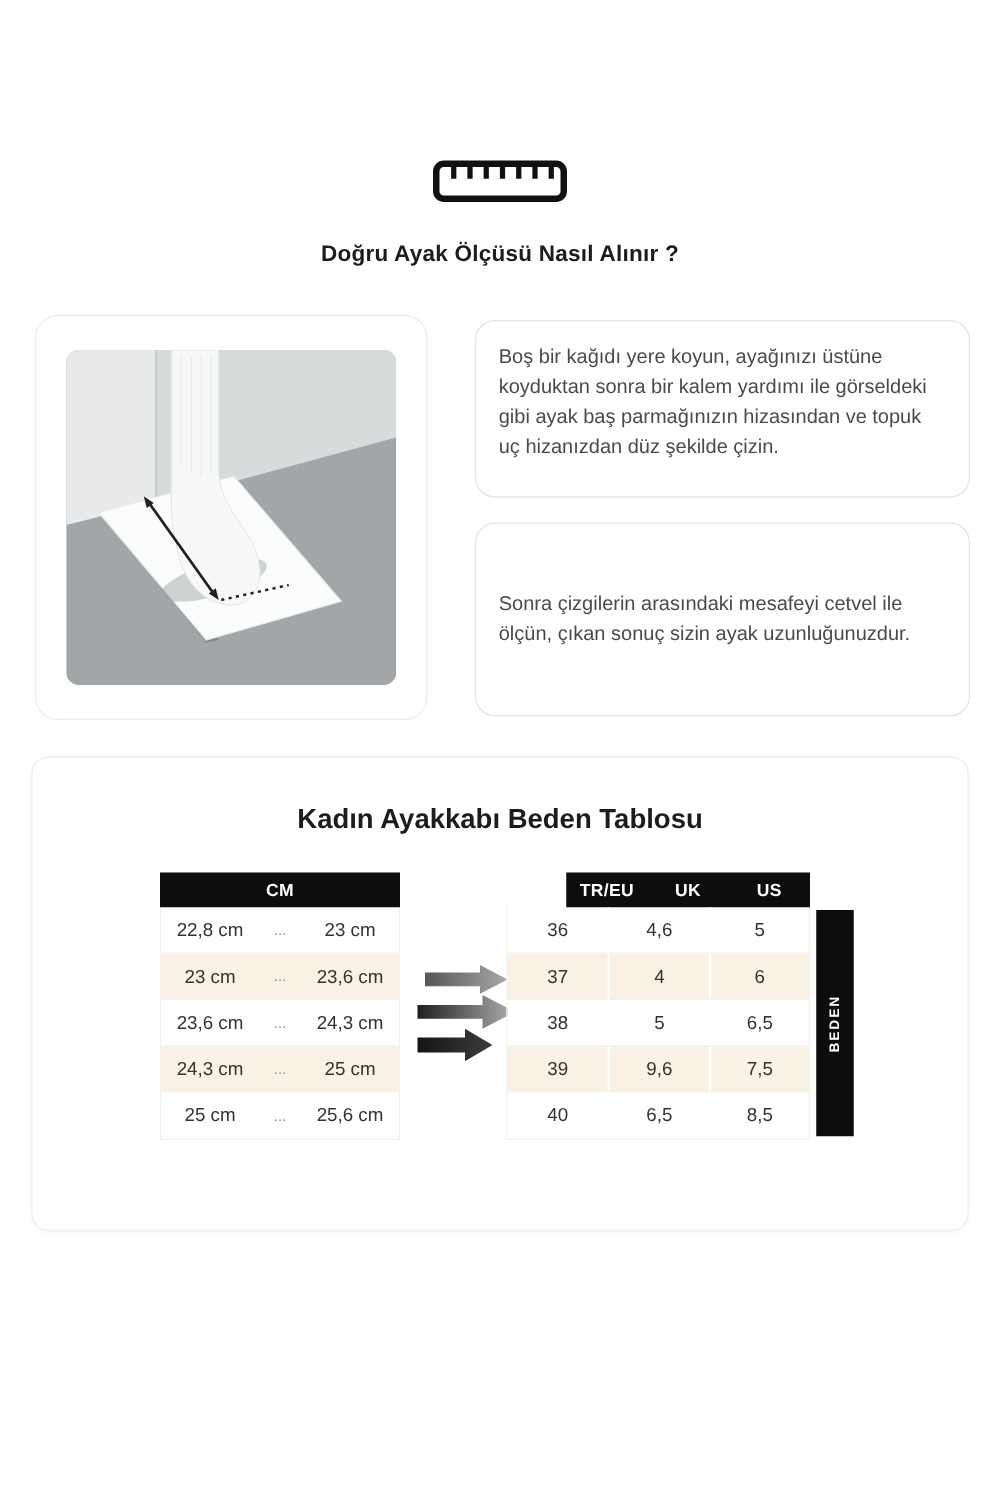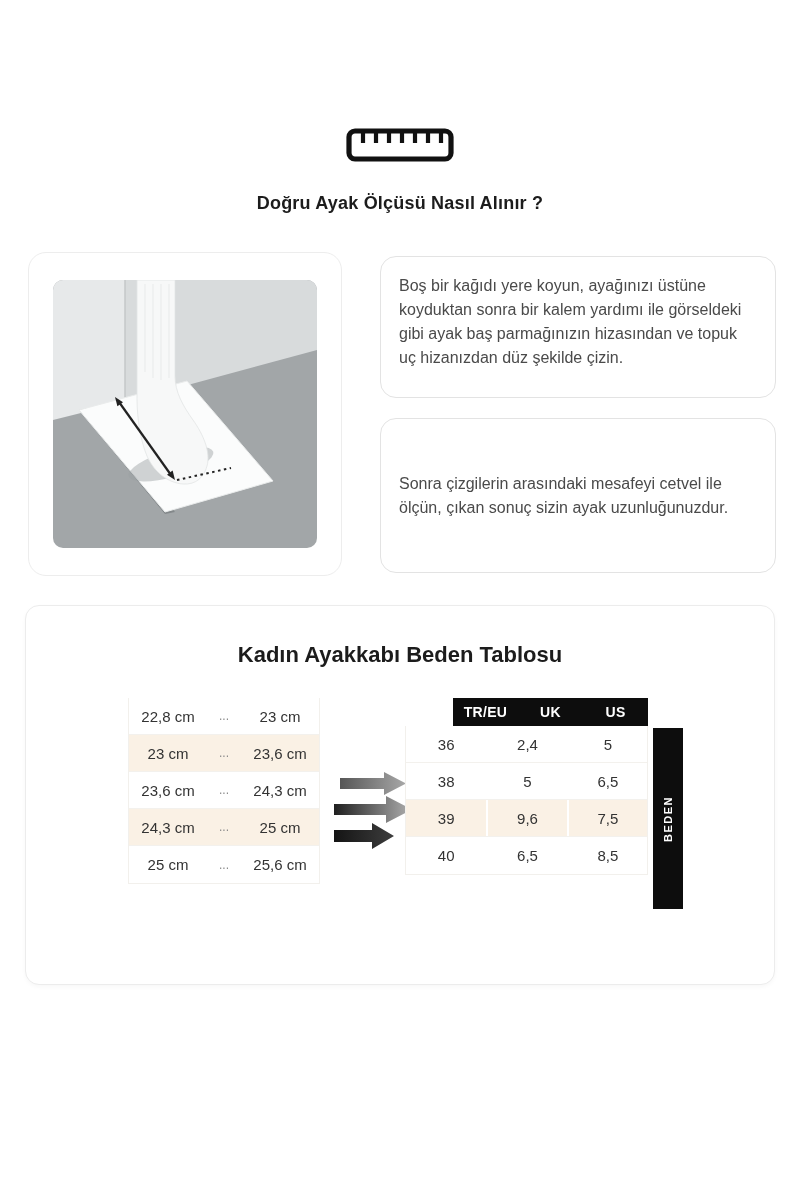--- a/index.html
+++ b/index.html
@@ -118,20 +118,21 @@
     <span>Sonra çizgilerin arasındaki mesafeyi cetvel ile ölçün, çıkan sonuç sizin ayak uzunluğunuzdur.</span>
   </div>
   <div class="info-box box1">
     <span>Boş bir kağıdı yere koyun, ayağınızı üstüne koyduktan sonra bir kalem yardımı ile görseldeki gibi ayak baş parmağınızın hizasından ve topuk uç hizanızdan düz şekilde çizin.</span>
   </div>
 
   <div class="size-panel">
     <div class="panel-title">Kadın Ayakkabı Beden Tablosu</div>
 
     <div class="cm-table">
+      <div class="t-head">CM</div>
       <div class="t-body">
           <div class="t-row">
             <span class="cell">22,8 cm</span>
             <span class="dots">...</span>
             <span class="cell">23 cm</span>
           </div>
           <div class="t-row alt">
             <span class="cell">23 cm</span>
             <span class="dots">...</span>
             <span class="cell">23,6 cm</span>
@@ -178,22 +179,27 @@
 
     <div class="size-table">
       <div class="t-head">
         <span>TR/EU</span>
         <span>UK</span>
         <span>US</span>
       </div>
       <div class="t-body">
           <div class="t-row">
             <span class="cell">36</span>
-            <span class="cell">2,4</span>
+            <span class="cell">4,6</span>
             <span class="cell">5</span>
+          </div>
+          <div class="t-row alt">
+            <span class="cell">37</span>
+            <span class="cell">4</span>
+            <span class="cell">6</span>
           </div>
           <div class="t-row">
             <span class="cell">38</span>
             <span class="cell">5</span>
             <span class="cell">6,5</span>
           </div>
           <div class="t-row alt">
             <span class="cell">39</span>
             <span class="cell">9,6</span>
             <span class="cell">7,5</span>

